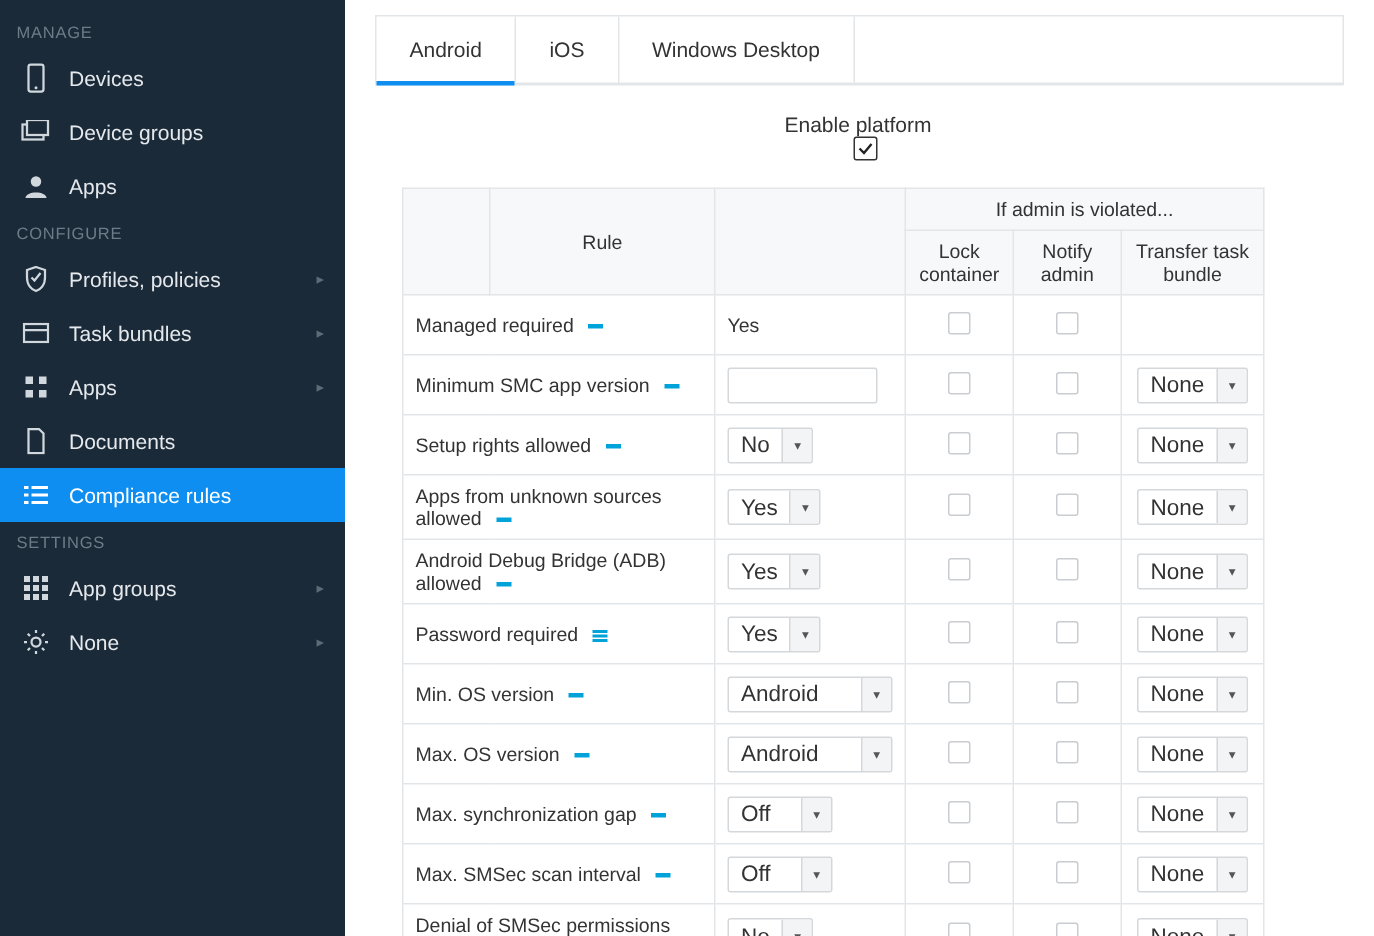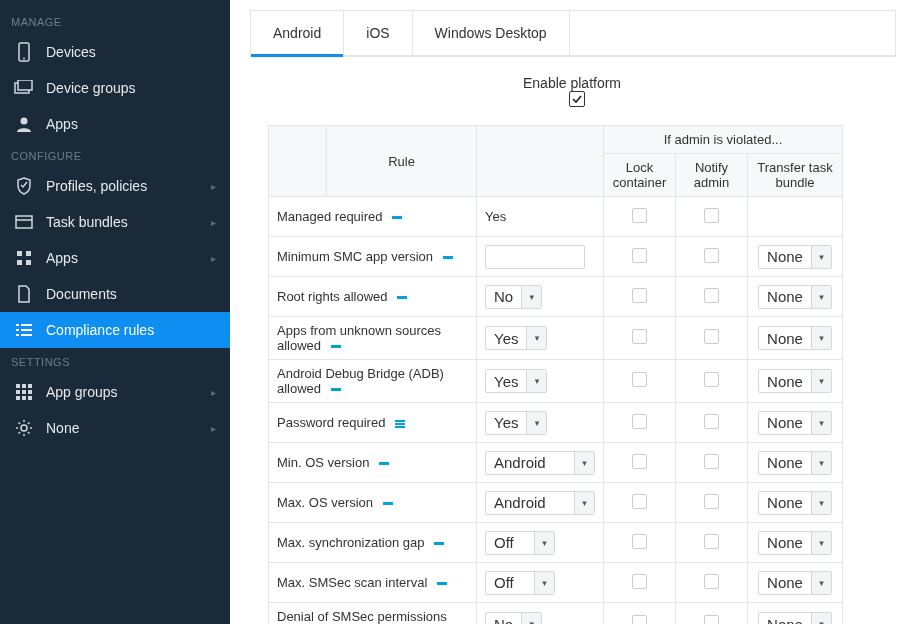--- a/index.html
+++ b/index.html
@@ -332,21 +332,21 @@
             <div class="text-input"></div>
           </td>
           <td><span class="check small"></span></td>
           <td><span class="check small"></span></td>
           <td><div class="mini-select">
               <span class="val">None</span>
               <span class="dd">▾</span>
             </div></td>
         </tr>
         <tr>
-          <td class="rule-name" colspan="2"><span>Root rights allowed</span> <span class="rule-marker solid"></span></td>
+          <td class="rule-name" colspan="2"><span>Setup rights allowed</span> <span class="rule-marker solid"></span></td>
           <td class="rule-val"><div class="mini-select">
               <span class="val">No</span>
               <span class="dd">▾</span>
             </div></td>
           <td><span class="check small"></span></td>
           <td><span class="check small"></span></td>
           <td><div class="mini-select">
               <span class="val">None</span>
               <span class="dd">▾</span>
             </div></td>

